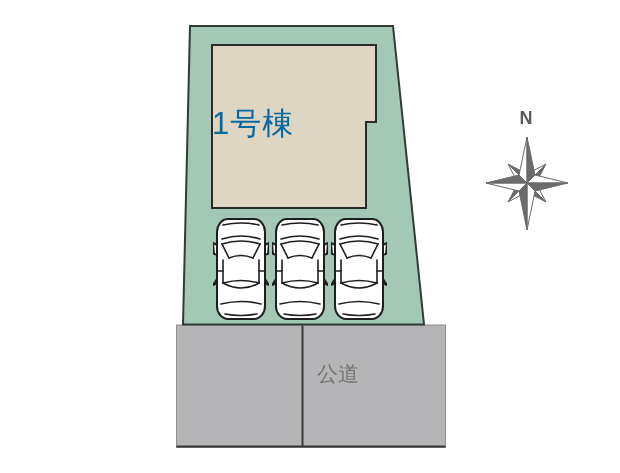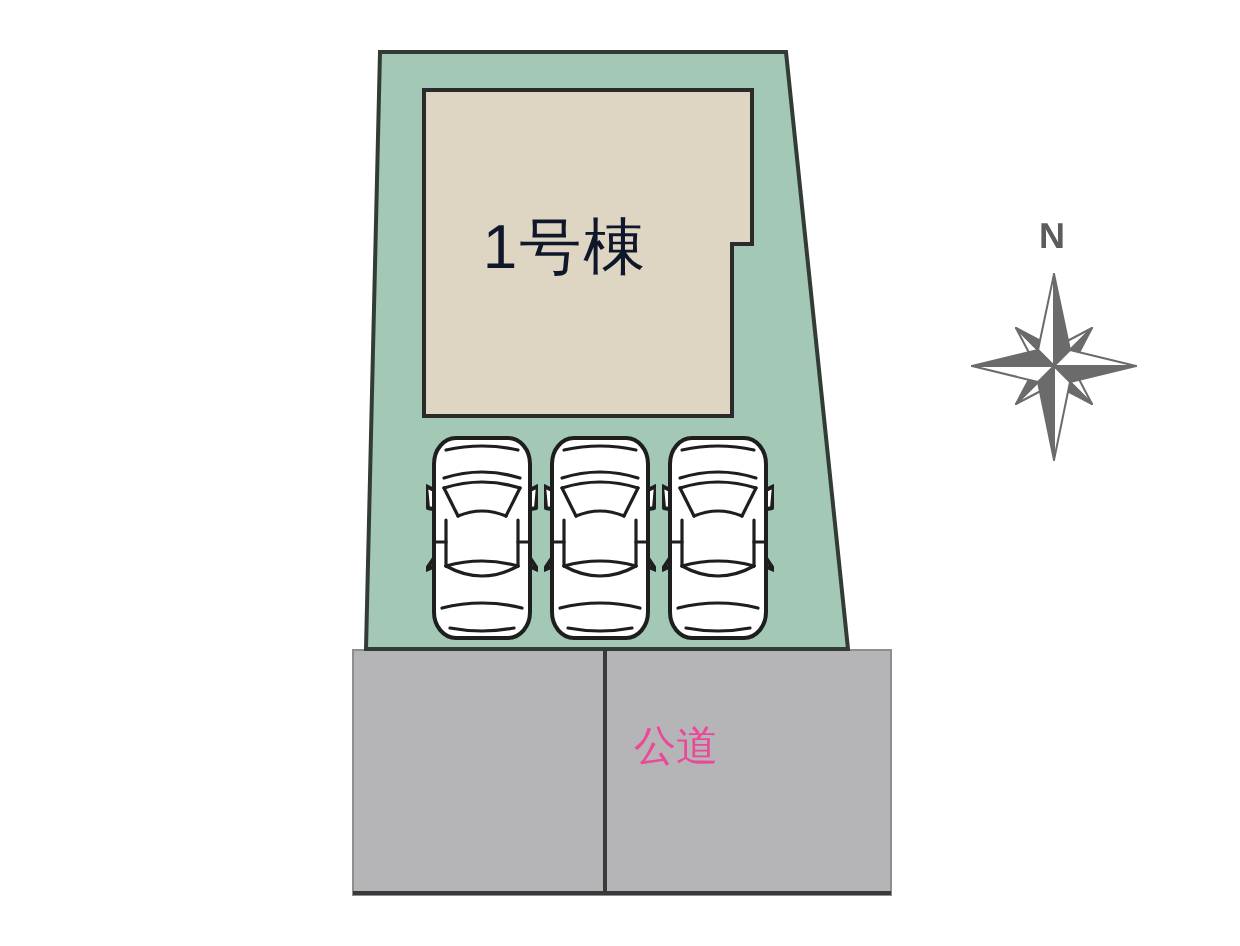--- a/index.html
+++ b/index.html
@@ -7,30 +7,29 @@
     position:relative;
     width:620px;height:473px;
     background:#ffffff;
     overflow:hidden;
     font-family:"Liberation Sans","DejaVu Sans",sans-serif;
   }
   .plan-svg{position:absolute;left:0;top:0;}
   .label{position:absolute;color:#1f1f1f;}
   .building-label{
     left:212px;top:107px;width:141px;
-    text-align:center;
     font-size:31px;line-height:34px;
     letter-spacing:1px;
-    color:#0f172a;
+    color:#0369a1;
   }
   .road-label{
     left:268px;top:362px;width:140px;
     text-align:center;
     font-size:21px;line-height:23px;
-    color:#ec4899;
+    color:#737373;
   }
   .north-label{
     left:505px;top:109px;width:42px;
     text-align:center;
     font-size:18px;line-height:18px;
     font-weight:bold;
     color:#5c5c5c;
   }
   
   .cf{fill:#ffffff;stroke:#1e1e1e;stroke-width:2;stroke-linejoin:round;}

